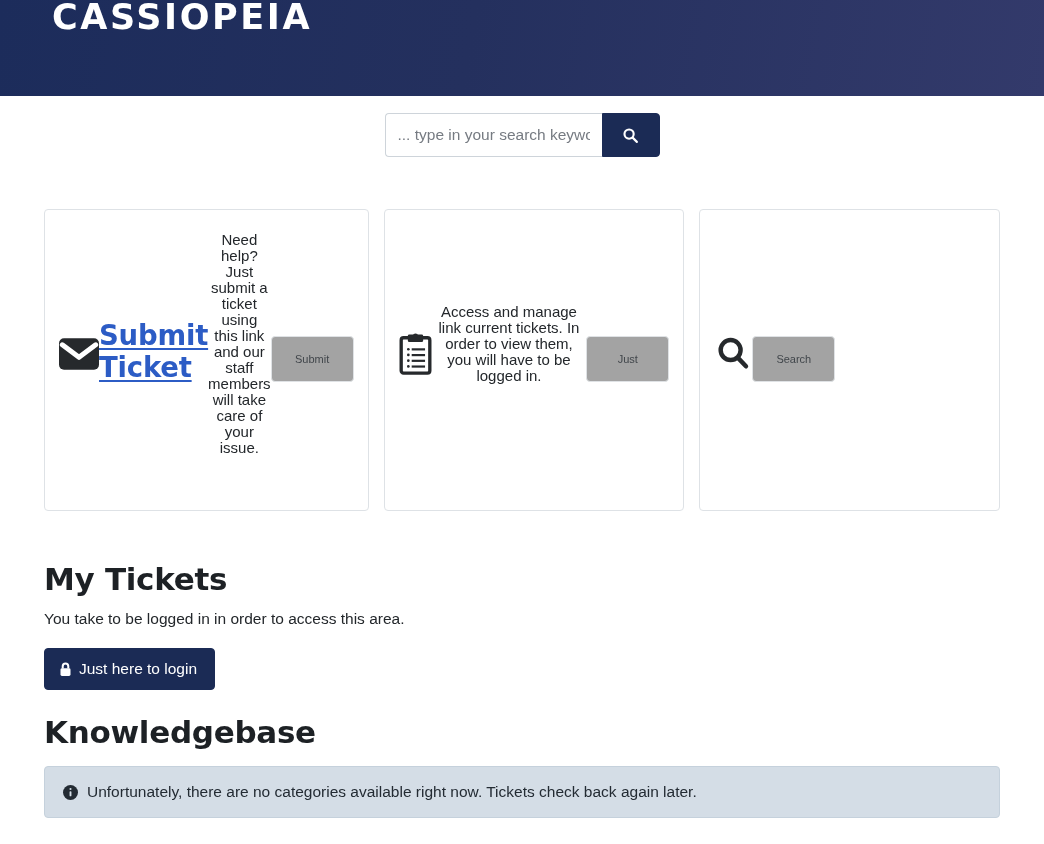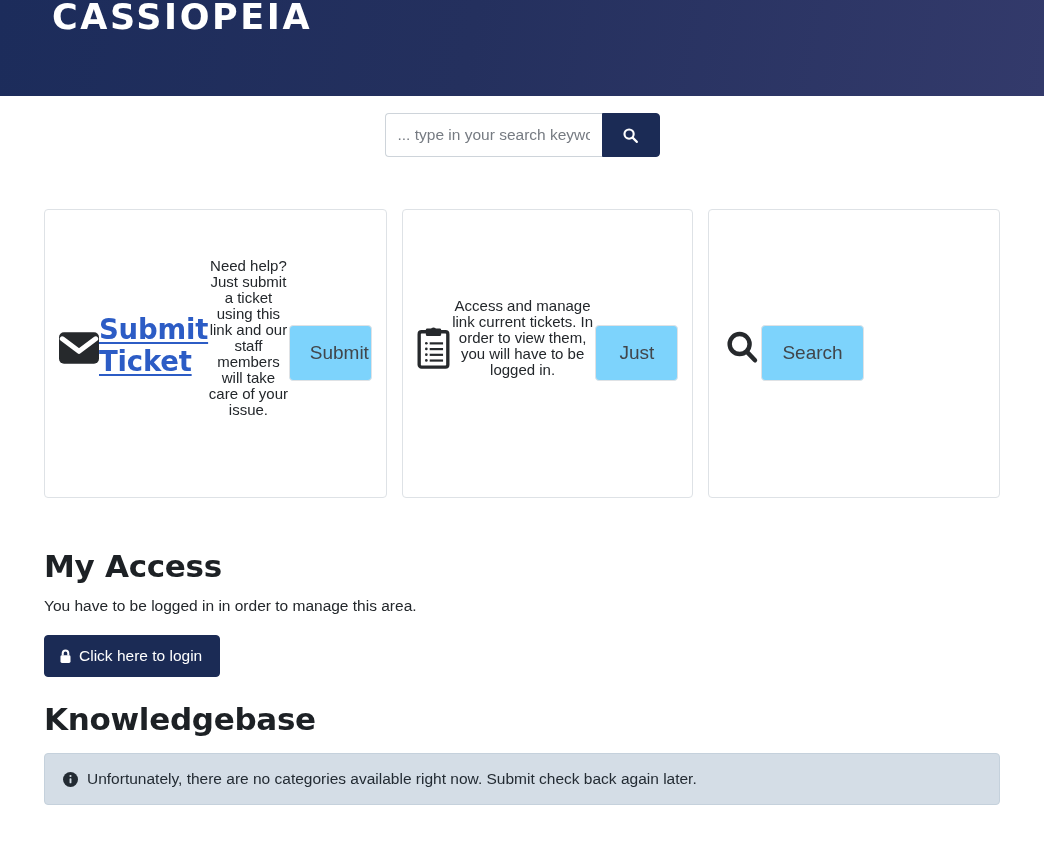--- a/index.html
+++ b/index.html
@@ -110,25 +110,25 @@
   }
   .card-text {
     font-size: 15px;
     line-height: 16px;
     color: #23272b;
     text-align: center;
     margin: 0 0 30px 0;
     max-width: 288px;
   }
   .card-btn {
-    background: #7dd3fc;
+    background: #a3a3a3;
     border: 1px solid #dfe2e5;
     border-radius: 4px;
     padding: 16px 20px;
-    font-size: 19px;
+    font-size: 11px;
     color: #41464b;
     font-family: "Liberation Sans", sans-serif;
     cursor: pointer;
     min-width: 83px;
   }
 
   
   .section { padding: 0 44px; width: 1044px; }
   .section-title {
     font-size: 31px;
@@ -238,38 +238,38 @@
         <circle cx="10.5" cy="9.5" r="6.3"></circle>
         <line x1="15.3" y1="14.6" x2="20.2" y2="19.8"></line>
       </svg>
     </div>
     <button class="card-btn">Search</button>
   </div>
 
 </div>
 
 <section class="section">
-  <h2 class="section-title">My Access</h2>
-  <p class="section-text">You have to be logged in in order to manage this area.</p>
+  <h2 class="section-title">My Tickets</h2>
+  <p class="section-text">You take to be logged in in order to access this area.</p>
   <button class="login-btn">
     <span>
       <svg width="13" height="15" viewBox="0 0 14 16">
         <path d="M4 7 V4.6 A3 3 0 0 1 10 4.6 V7" fill="none" stroke="#ffffff" stroke-width="2.2"></path>
         <rect x="1.6" y="6.7" width="10.8" height="8.3" rx="1.6" fill="#ffffff"></rect>
       </svg>
     </span>
-    <span>Click here to login</span>
+    <span>Just here to login</span>
   </button>
 </section>
 
 <section class="section">
   <h2 class="section-title kb-title">Knowledgebase</h2>
   <div class="alert">
     <span>
       <svg width="15" height="15" viewBox="0 0 16 16">
         <circle cx="8" cy="8" r="8" fill="#232b33"></circle>
         <rect x="7" y="6.6" width="2" height="5.4" rx="0.9" fill="#d4dde6"></rect>
         <circle cx="8" cy="4.3" r="1.15" fill="#d4dde6"></circle>
       </svg>
     </span>
-    <span>Unfortunately, there are no categories available right now. Submit check back again later.</span>
+    <span>Unfortunately, there are no categories available right now. Tickets check back again later.</span>
   </div>
 </section>
 
 </body></html>

